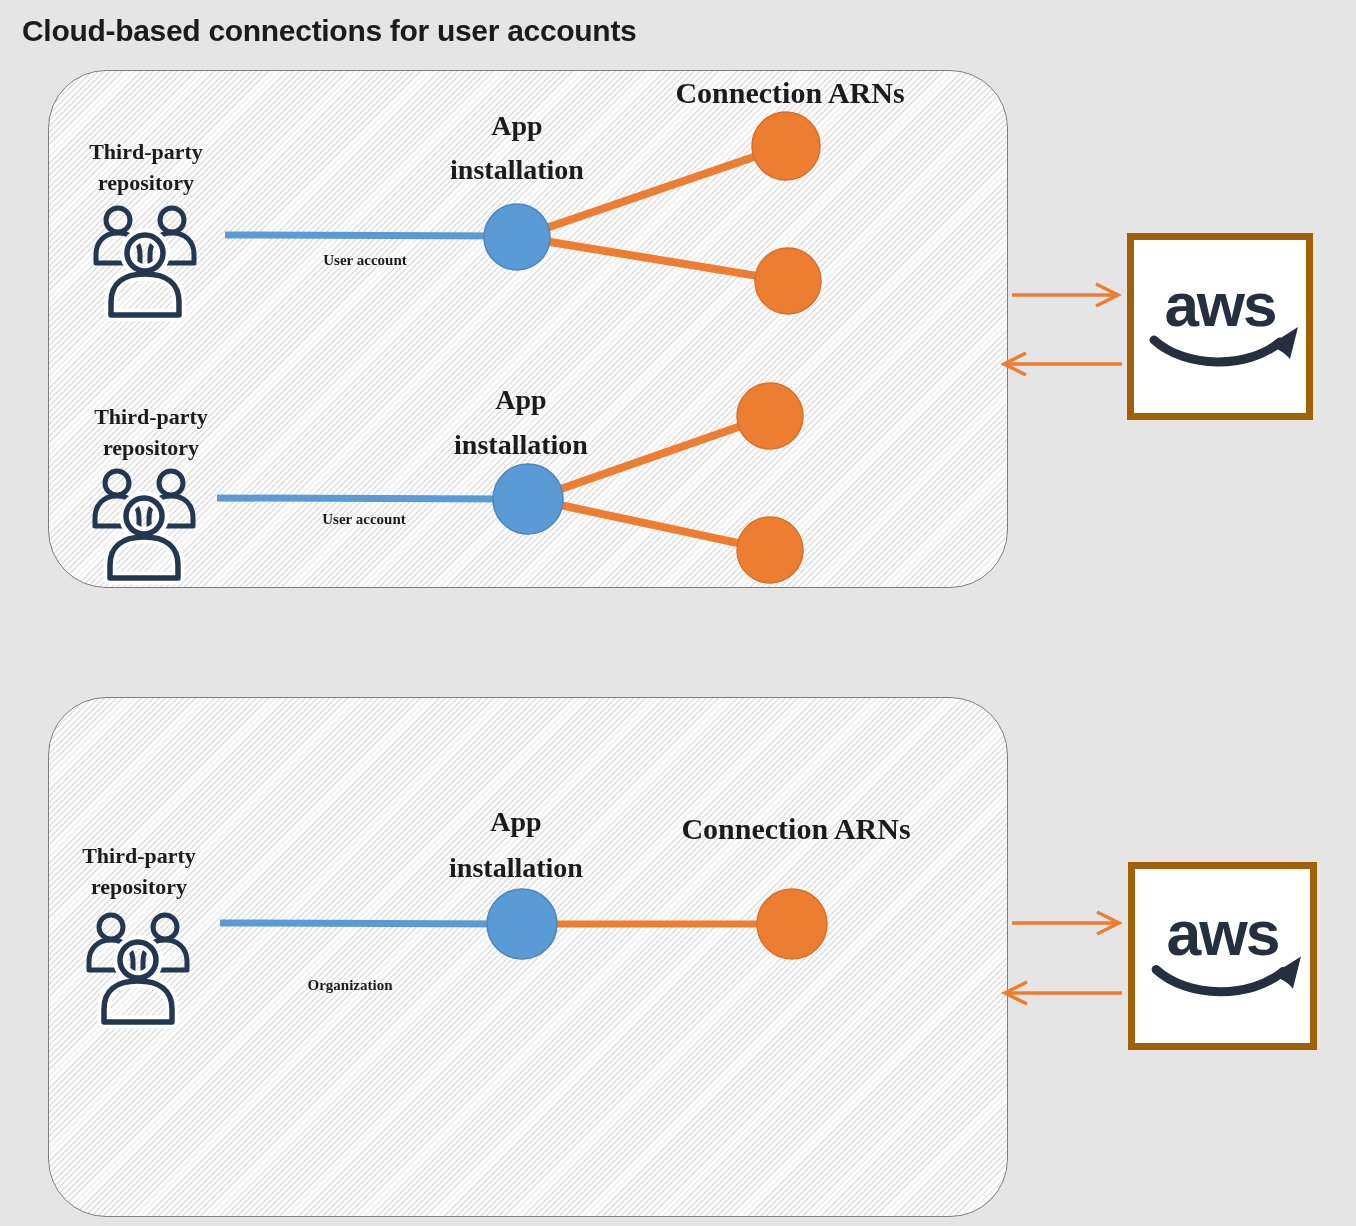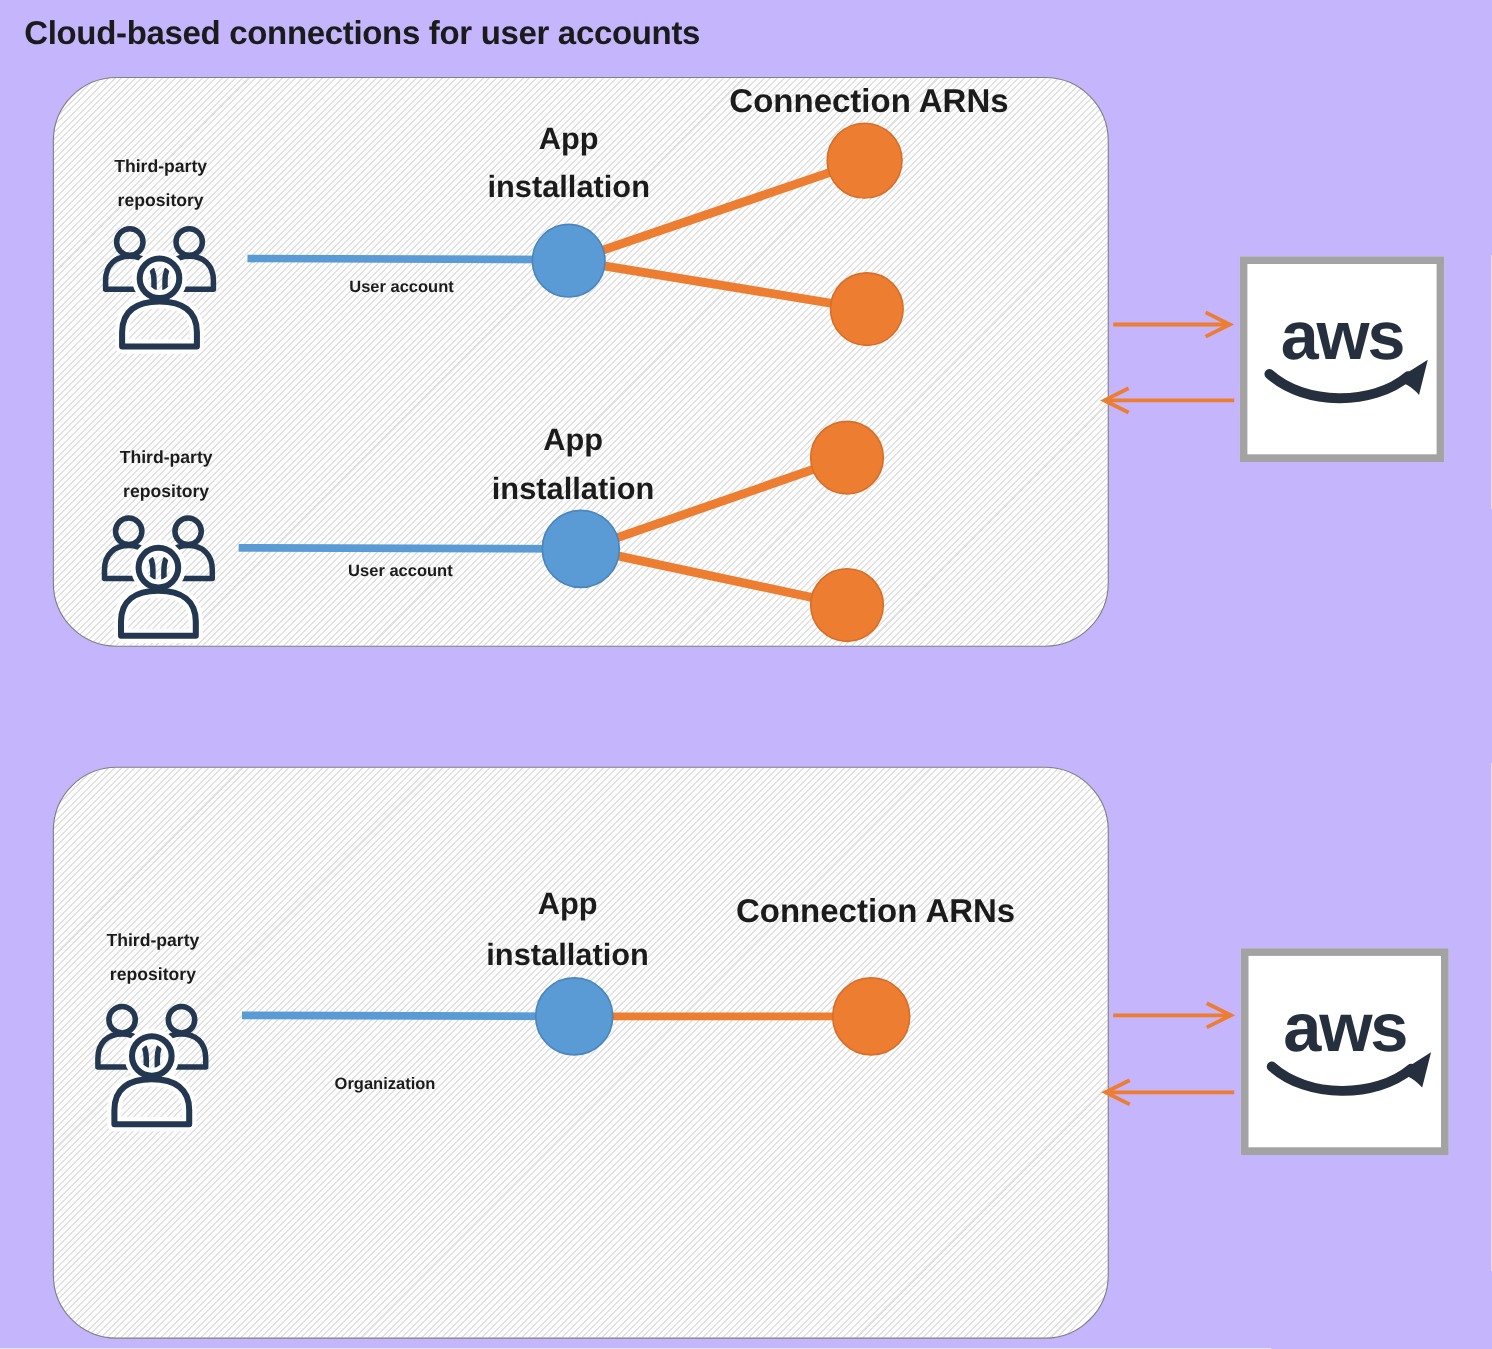--- a/index.html
+++ b/index.html
@@ -1,37 +1,37 @@
 <!DOCTYPE html>
 <html><head>
 <meta charset="utf-8">
 <style>
   html,body{margin:0;padding:0;background:#ffffff;}
   .canvas{
-    position:relative;width:1356px;height:1226px;background:#c4b5fd;
+    position:relative;width:1356px;height:1226px;background:#e5e5e5;
     font-family:"Liberation Sans", sans-serif;color:#1b1b1b;overflow:hidden;
   }
   .abs{position:absolute;}
   .section-title{
     font-size:30px;font-weight:700;letter-spacing:-0.3px;color:#1b1b1b;white-space:nowrap;z-index:3;
   }
   .hatch-box{
     position:absolute;box-sizing:border-box;border:1.6px solid #7f7f7f;border-radius:58px;
     background-color:#fdfdfd;
     background-image:repeating-linear-gradient(135deg,#e2e2e2 0px,#e2e2e2 1.3px,rgba(255,255,255,0) 1.3px,rgba(255,255,255,0) 4.3px);
     z-index:0;
   }
   .shape-layer{position:absolute;left:0;top:0;z-index:1;pointer-events:none;}
-  .lbl{position:absolute;z-index:2;font-weight:700;text-align:center;line-height:1.0;color:#1b1b1b;}
-  .lbl-small{font-size:16px;line-height:31px;}
+  .lbl{position:absolute;z-index:2;font-weight:700;text-align:center;line-height:1.0;color:#1b1b1b;font-family:Liberation Serif, serif;}
+  .lbl-small{font-size:22px;line-height:31px;}
   .lbl-link{font-size:15px;white-space:nowrap;}
   .lbl-app{font-size:28px;line-height:44px;text-align:center;}
   .lbl-arn{font-size:30px;white-space:nowrap;}
   .aws-box{
-    position:absolute;box-sizing:border-box;background:#ffffff;border:7px solid #a3a3a3;z-index:2;
+    position:absolute;box-sizing:border-box;background:#ffffff;border:7px solid #a16207;z-index:2;
   }
   .aws-box svg{display:block;width:100%;height:100%;}
 </style>
 </head>
 <body>
 
 <div class="canvas">
 
   <div class="abs section-title" style="left:22px;top:14px;">Cloud-based connections for user accounts</div>
 

